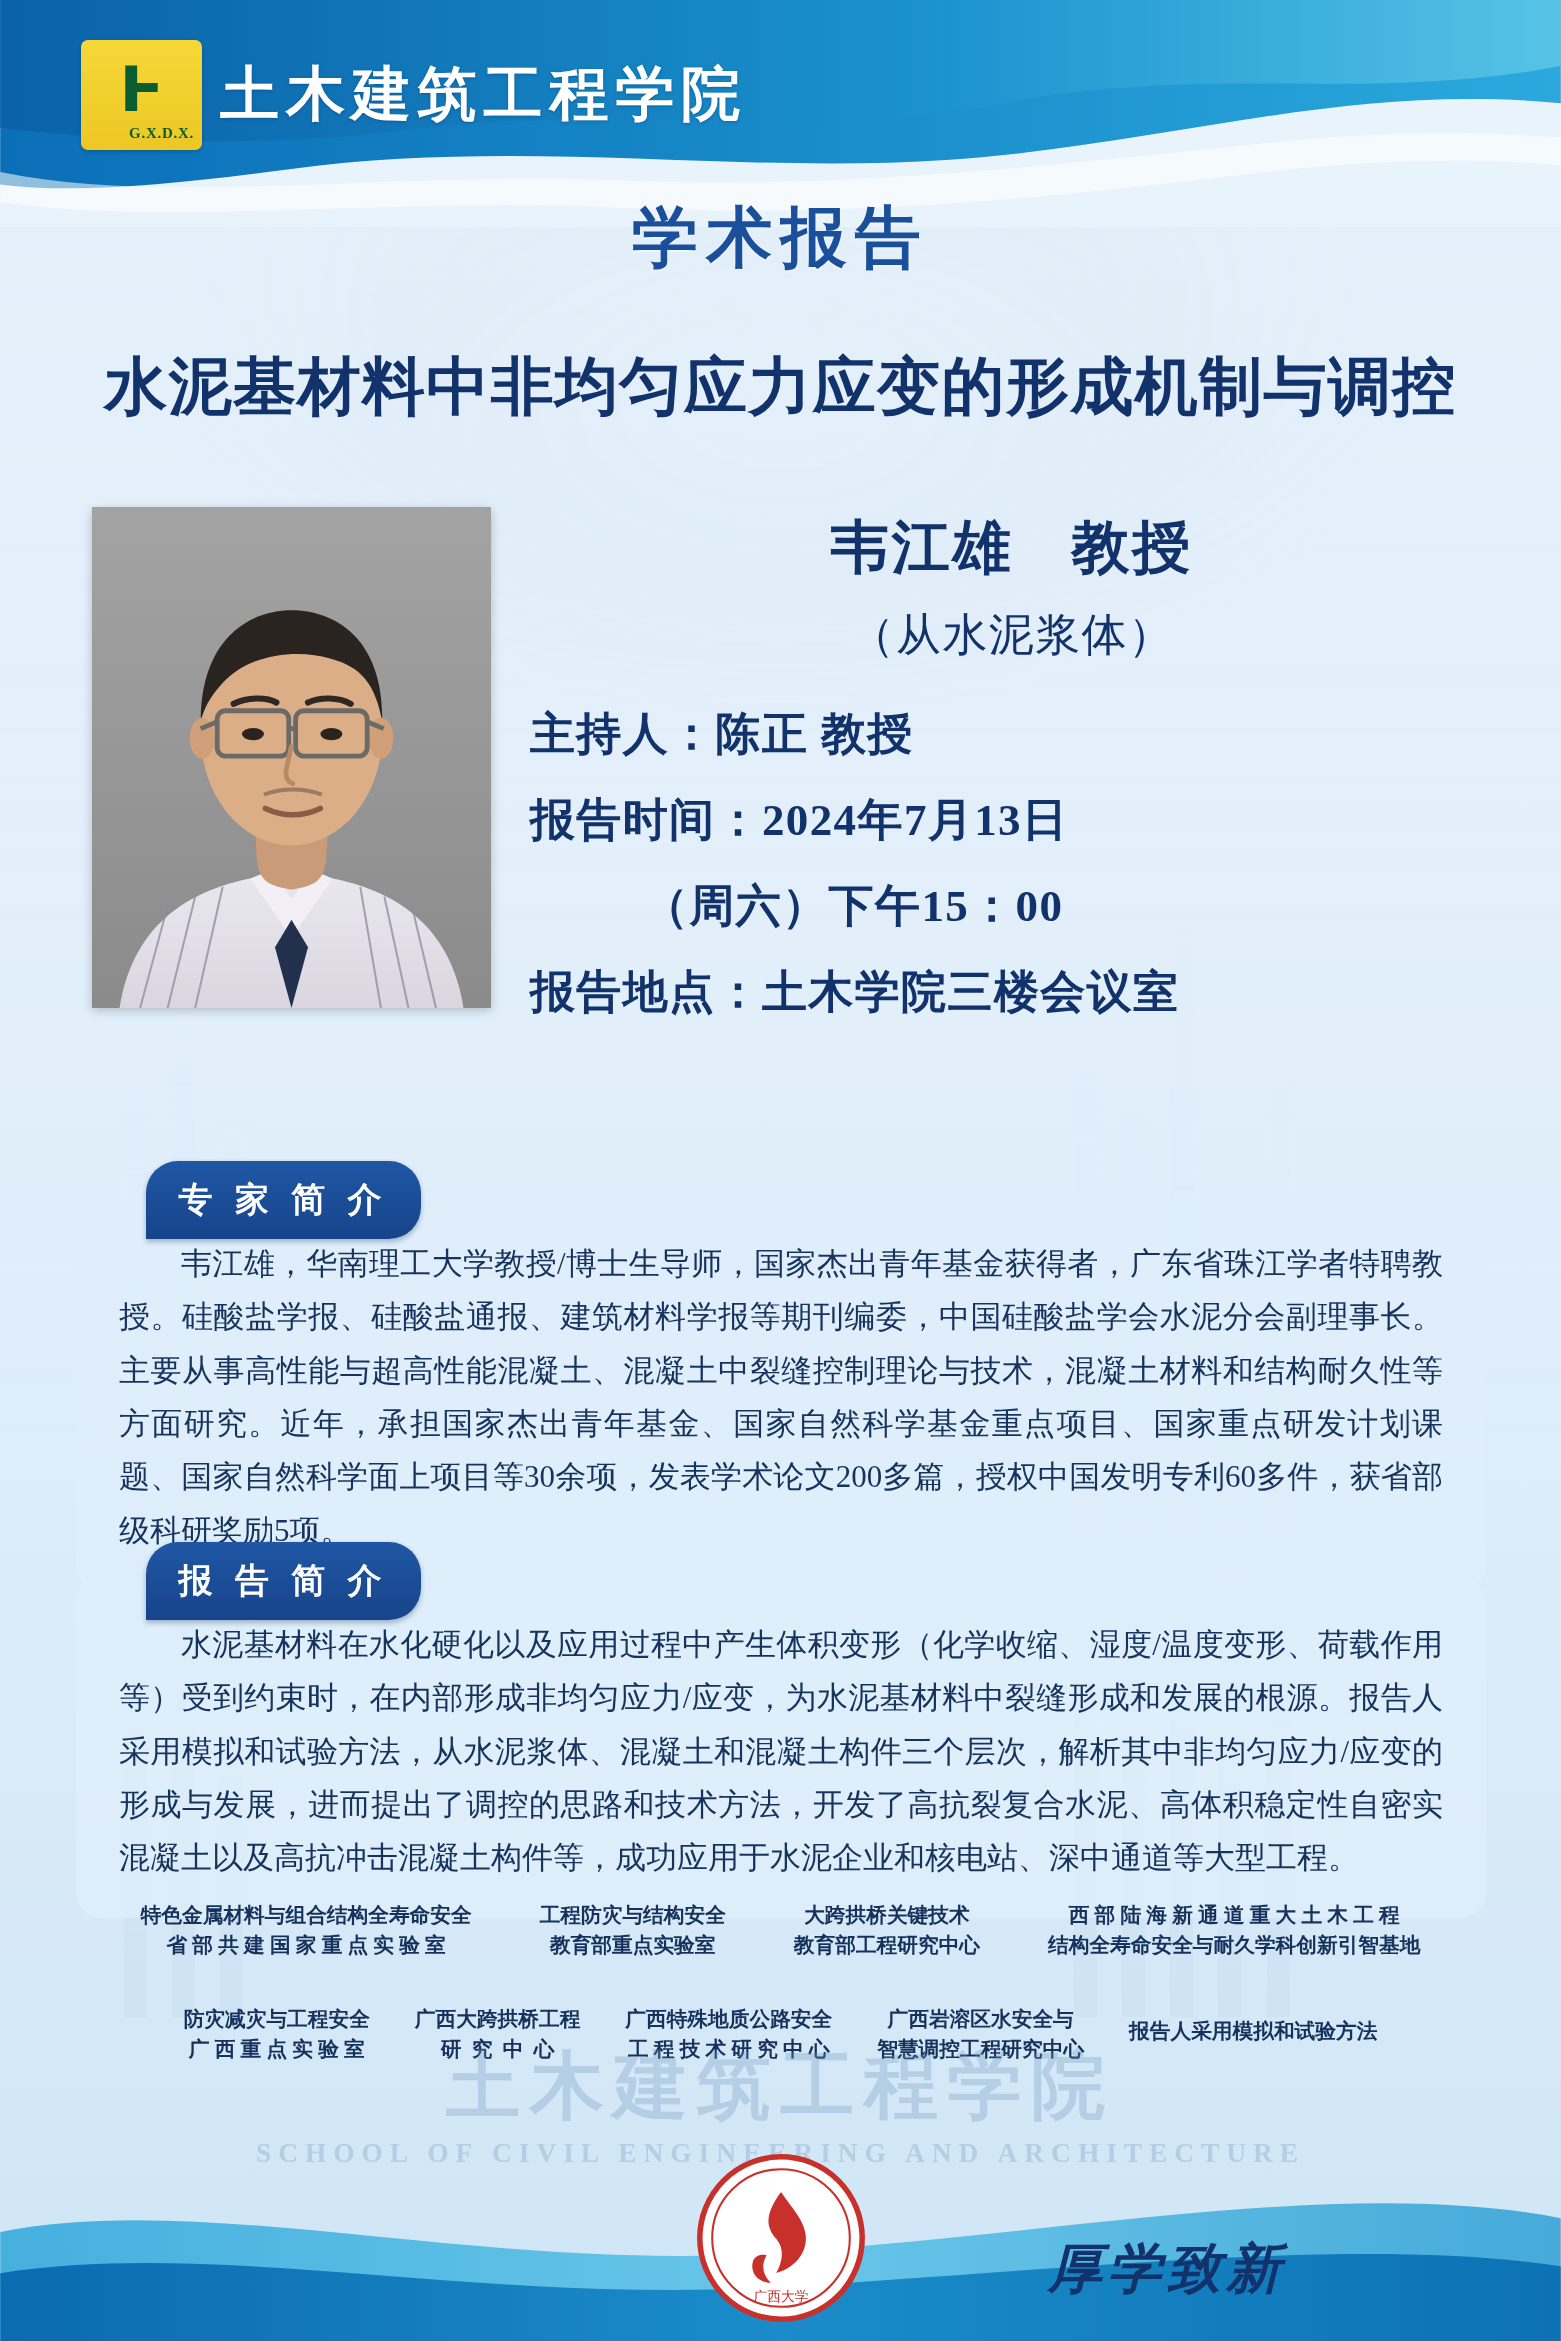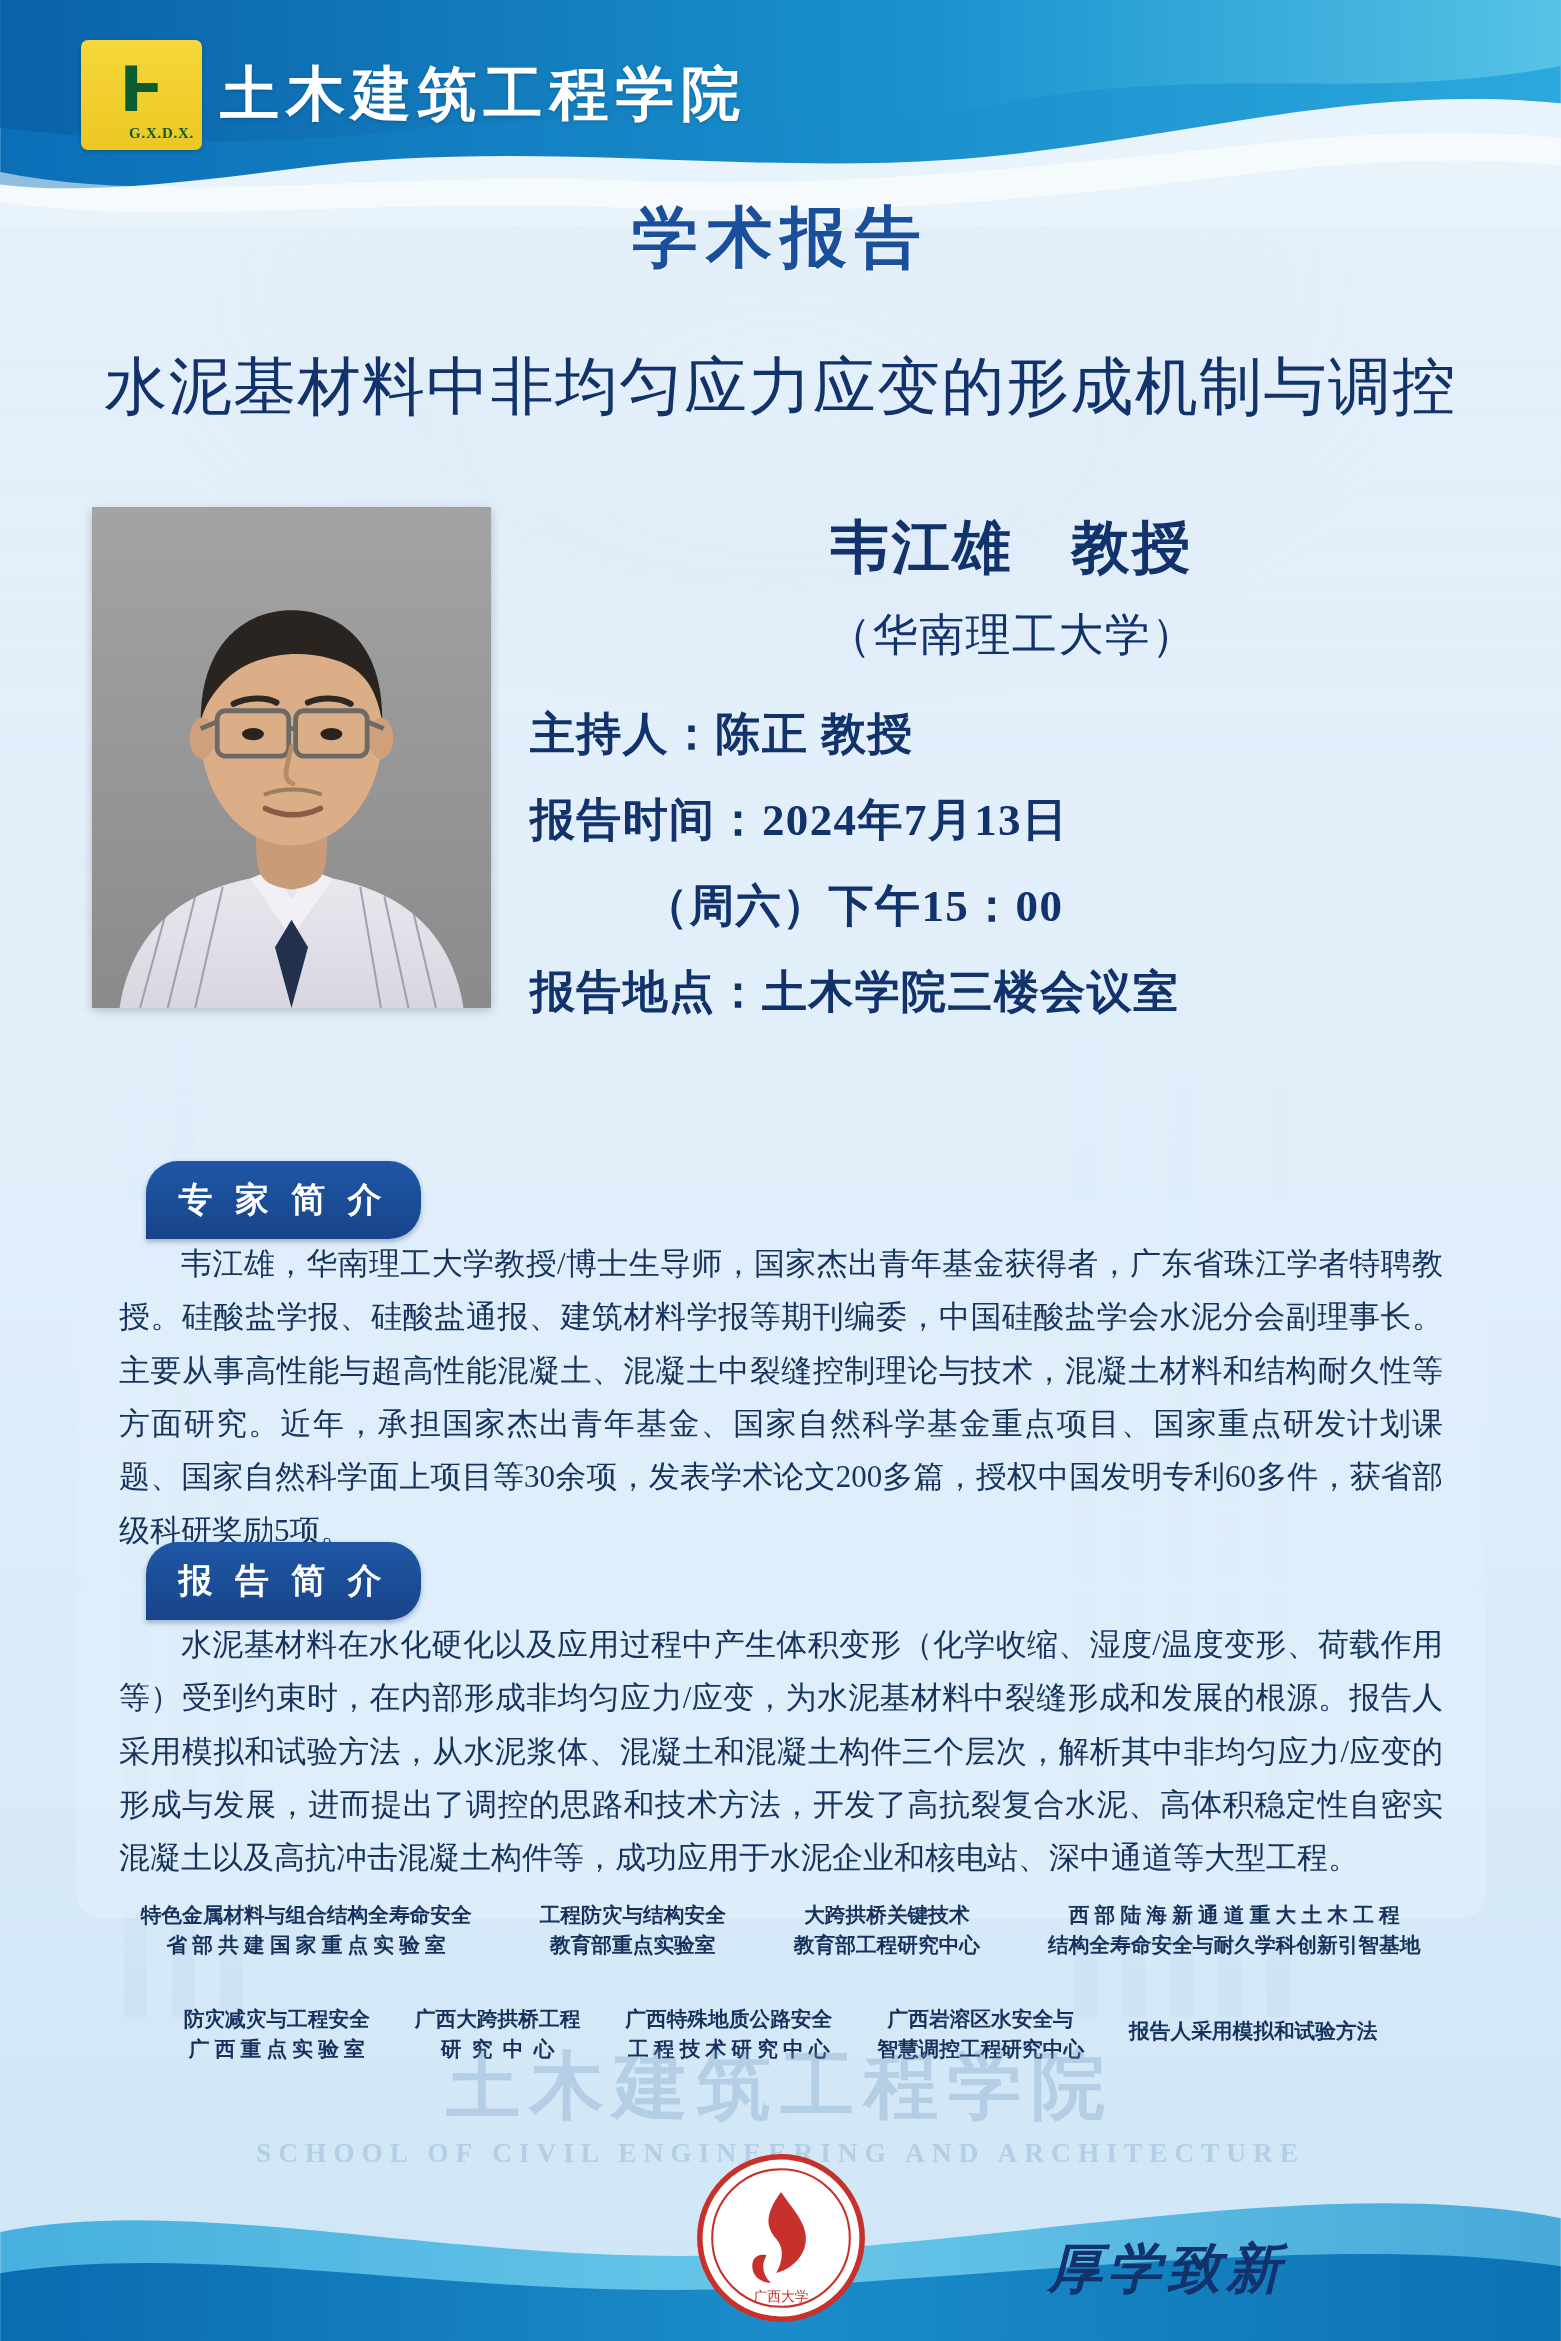--- a/index.html
+++ b/index.html
@@ -74,21 +74,21 @@
     text-align: center;
     font-family: "Liberation Serif", serif;
     font-size: 66px; font-weight: bold; color: #1a4f9c;
     letter-spacing: 8.3px;
     text-shadow: 0 1.4px 2.8px rgba(255,255,255,0.8);
   }
   .talk-title {
     position: absolute; left: 41px; top: 344px; width: 1479px;
     text-align: center;
     font-family: "Liberation Serif", serif;
-    font-size: 63px; font-weight: normal; color: #11326b;
+    font-size: 63px; font-weight: bold; color: #11326b;
     letter-spacing: 1.4px;
     white-space: nowrap;
   }
 
   
   .photo {
     position: absolute; left: 92px; top: 507px;
     width: 399px; height: 501px;
     background: linear-gradient(180deg, #9a9a9a 0%, #8e8e8e 100%);
     box-shadow: 0 2.8px 9.6px rgba(0,0,0,0.22);
@@ -279,21 +279,21 @@
       <path d="M252,438 C278,450 306,450 332,438" stroke="#8c5a45" stroke-width="8" fill="none" stroke-linecap="round"></path>
       <path d="M250,418 C276,408 308,408 334,418" stroke="#5c4a3c" stroke-width="6" fill="none" opacity="0.5"></path>
     </svg>
   </div>
 
   <div class="info">
     <div class="speaker">
       <span class="nm">韦江雄</span>
       <span>教授</span>
     </div>
-    <div class="affil">（华南理工大学）</div>
+    <div class="affil">（从水泥浆体）</div>
     <div class="meta-line">主持人：陈正  教授</div>
     <div class="meta-line">报告时间：2024年7月13日</div>
     <div class="meta-line indent">（周六）下午15：00</div>
     <div class="meta-line">报告地点：土木学院三楼会议室</div>
   </div>
 
   <div class="banner" style="left:146px; top:1161px;">专 家 简 介</div>
   <div class="panel" style="left:76px; top:1198px; width:1410px;">
     <p>韦江雄，华南理工大学教授/博士生导师，国家杰出青年基金获得者，广东省珠江学者特聘教授。硅酸盐学报、硅酸盐通报、建筑材料学报等期刊编委，中国硅酸盐学会水泥分会副理事长。主要从事高性能与超高性能混凝土、混凝土中裂缝控制理论与技术，混凝土材料和结构耐久性等方面研究。近年，承担国家杰出青年基金、国家自然科学基金重点项目、国家重点研发计划课题、国家自然科学面上项目等30余项，发表学术论文200多篇，授权中国发明专利60多件，获省部级科研奖励5项。</p>
   </div>

